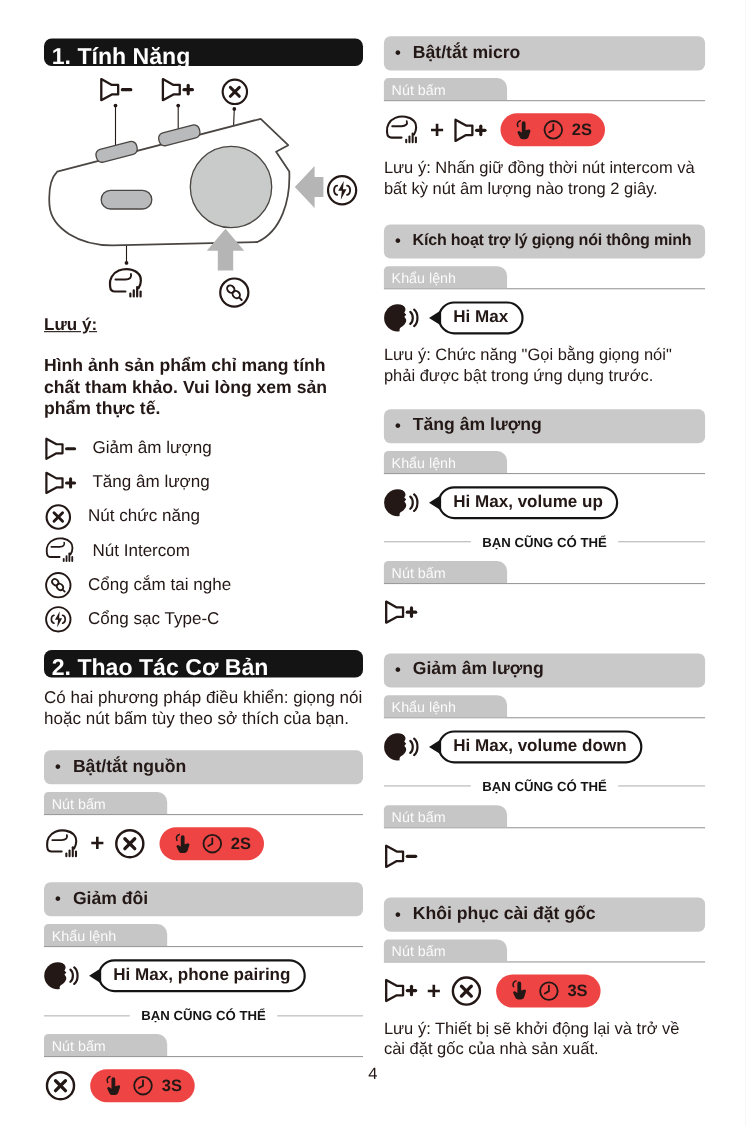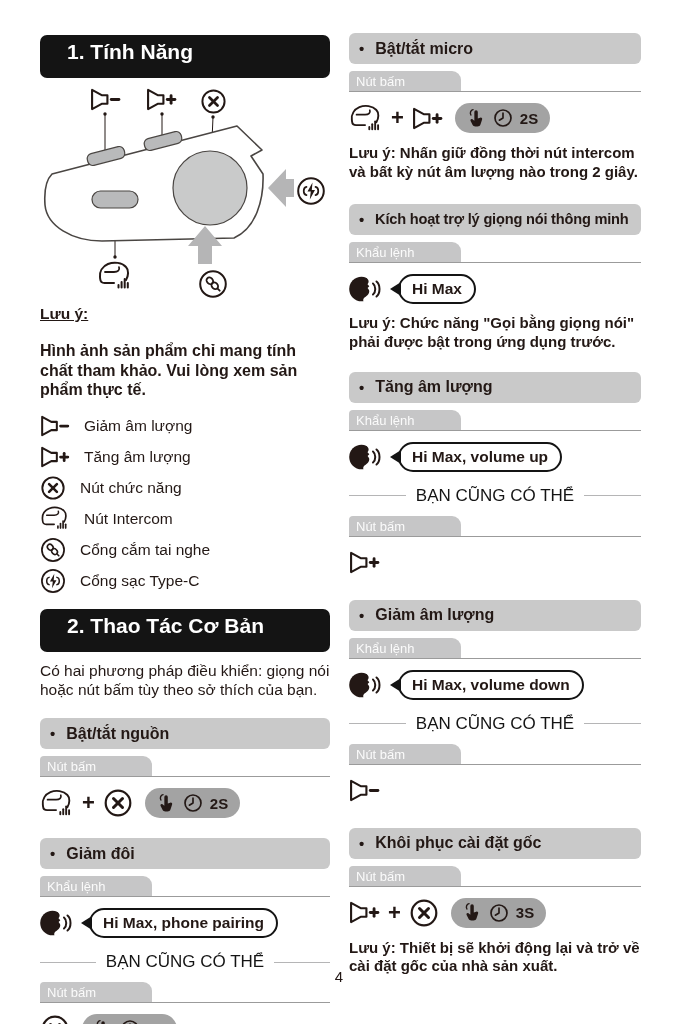--- a/index.html
+++ b/index.html
@@ -2,41 +2,41 @@
 <html><head>
 <meta charset="utf-8">
 <style>
   html,body{margin:0;padding:0;background:#e8e8e8;}
   .page{position:relative;width:678px;height:1024px;background:#ffffff;margin:0 auto;
         font-family:"Liberation Sans", sans-serif;color:#231815;overflow:hidden;}
   .col{position:absolute;top:35px;}
   .col-left{left:40px;width:290px;}
   .col-right{left:349px;top:33px;width:292px;}
 
-  .black-bar{background:#141414;color:#fff;border-radius:7px;height:43px;line-height:33px;
-             font-size:21px;font-weight:700;padding:0 27px;}
+  .black-bar{background:#141414;color:#fff;border-radius:7px;height:25px;line-height:33px;
+             font-size:21px;font-weight:700;padding:0 7px;}
   .op-bar{background:#c9c9c9;border-radius:6px;min-height:27px;display:flex;align-items:center;
           gap:11px;font-weight:700;font-size:16px;padding:2px 10px;margin-top:18px;}
   .op-bar.tight{font-size:14.6px;letter-spacing:-0.2px;}
   .bullet{font-size:15px;}
   .tab-row{border-bottom:1px solid #9b9b9b;margin-top:7px;}
   .tab{display:block;width:112px;box-sizing:border-box;background:#c6c6c7;color:#fbfbfb;
        font-size:13px;padding:3px 8px 2px 7px;border-radius:4px 9px 0 0;}
   .icons-row{display:flex;align-items:center;gap:7px;margin-top:9px;height:34px;}
   .plus{font-size:22px;font-weight:700;line-height:1;margin:0 1px;}
-  .hold-pill{display:inline-flex;align-items:center;gap:7px;background:#a3a3a3;border-radius:15px;
+  .hold-pill{display:inline-flex;align-items:center;gap:7px;background:#ef4444;border-radius:15px;
              height:30px;padding:0 12px;font-weight:700;font-size:15px;margin-left:5px;}
   .voice-row{display:flex;align-items:center;margin-top:10px;height:32px;}
   .notch{width:0;height:0;border-top:7px solid transparent;border-bottom:7px solid transparent;
          border-right:11px solid #141414;margin:0 -3px 0 7px;}
   .bubble{border:2px solid #141414;border-radius:15px;height:26px;display:inline-flex;
           align-items:center;padding:0 12px;font-size:15.5px;font-weight:600;}
-  .also{display:flex;align-items:center;gap:10px;margin-top:13px;font-size:17px;font-weight:400;color:#141414;}
+  .also{display:flex;align-items:center;gap:10px;margin-top:13px;font-size:12px;font-weight:700;color:#141414;}
   .also::before,.also::after{content:"";flex:1;height:1px;background:#b5b5b6;}
-  .note{font-size:15px;line-height:1.26;margin-top:9px;font-weight:bold;}
+  .note{font-size:15px;line-height:1.26;margin-top:9px;}
   .note-label{font-size:15.5px;font-weight:700;margin-top:5px;text-decoration:underline;}
   .note-bold{font-size:16px;font-weight:700;line-height:1.22;margin-top:18px;}
   .intro{font-size:15.5px;line-height:1.28;margin-top:9px;}
   .legend{margin-top:13px;}
   .legend-row{display:flex;align-items:center;gap:14px;height:26px;margin-bottom:5px;font-size:15.5px;}
   .diagram{position:relative;margin-top:10px;height:212px;}
   .page-num{position:absolute;left:0;right:0;top:968px;text-align:center;font-size:15px;}
   .ic{color:#231815;flex:none;}
   svg{display:block;}
 </style>

